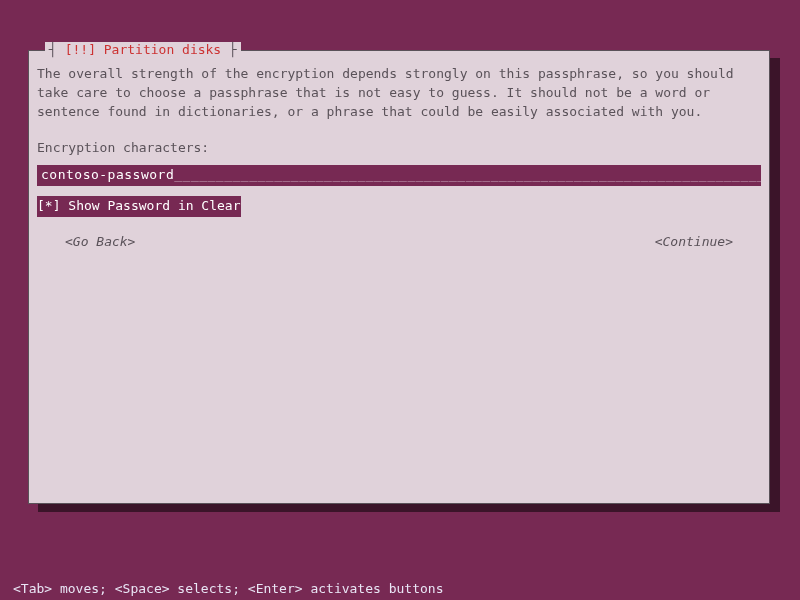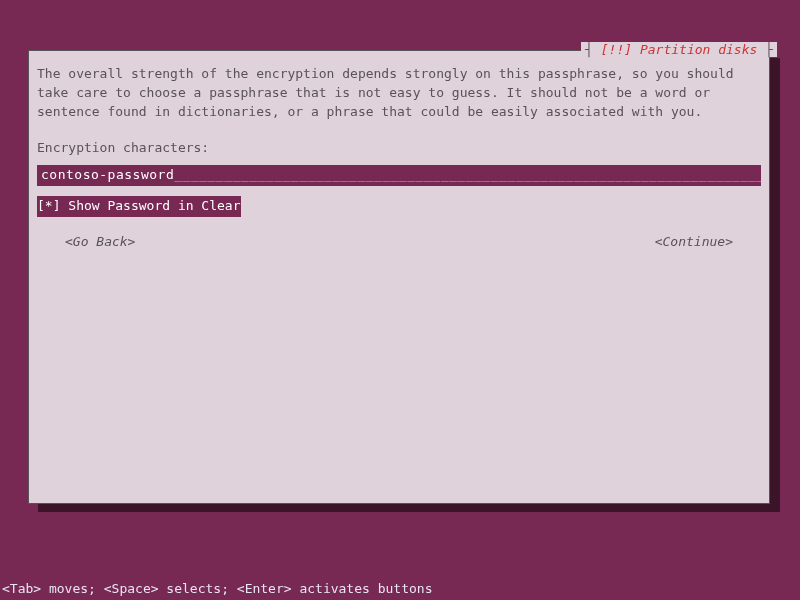--- a/index.html
+++ b/index.html
@@ -26,25 +26,24 @@
       top: 50px;
       left: 28px;
       width: 742px;
       height: 454px;
       background: #e0d2da;
       border: 1px solid #5a5259;
     }
     .title-row {
       position: absolute;
       top: -9px;
-      left: 8px;
+      left: 16px;
       width: 100%;
-      text-align: right;
+      text-align: left;
       pointer-events: none;
-      font-style: italic;
     }
     .title-chunk {
       background: #e0d2da;
       padding: 0 4px;
       color: #5a5259;
     }
     .title-red { color: #c33; }
     .body {
       padding: 14px 8px 8px 8px;
       color: #5a5259;
@@ -72,21 +71,21 @@
     .nav-row {
       display: flex;
       justify-content: space-between;
       padding: 0 28px 0 28px;
       color: #5a5259;
       font-style: italic;
     }
     .statusbar {
       position: absolute;
       bottom: 4px;
-      left: 0;
+      left: 11px;
       color: #e9e5f5;
       font-size: 13px;
       padding: 0 2px;
     }
   </style>
 </head>
 <body>
 
 <div class="dialog-shadow"></div>
 

